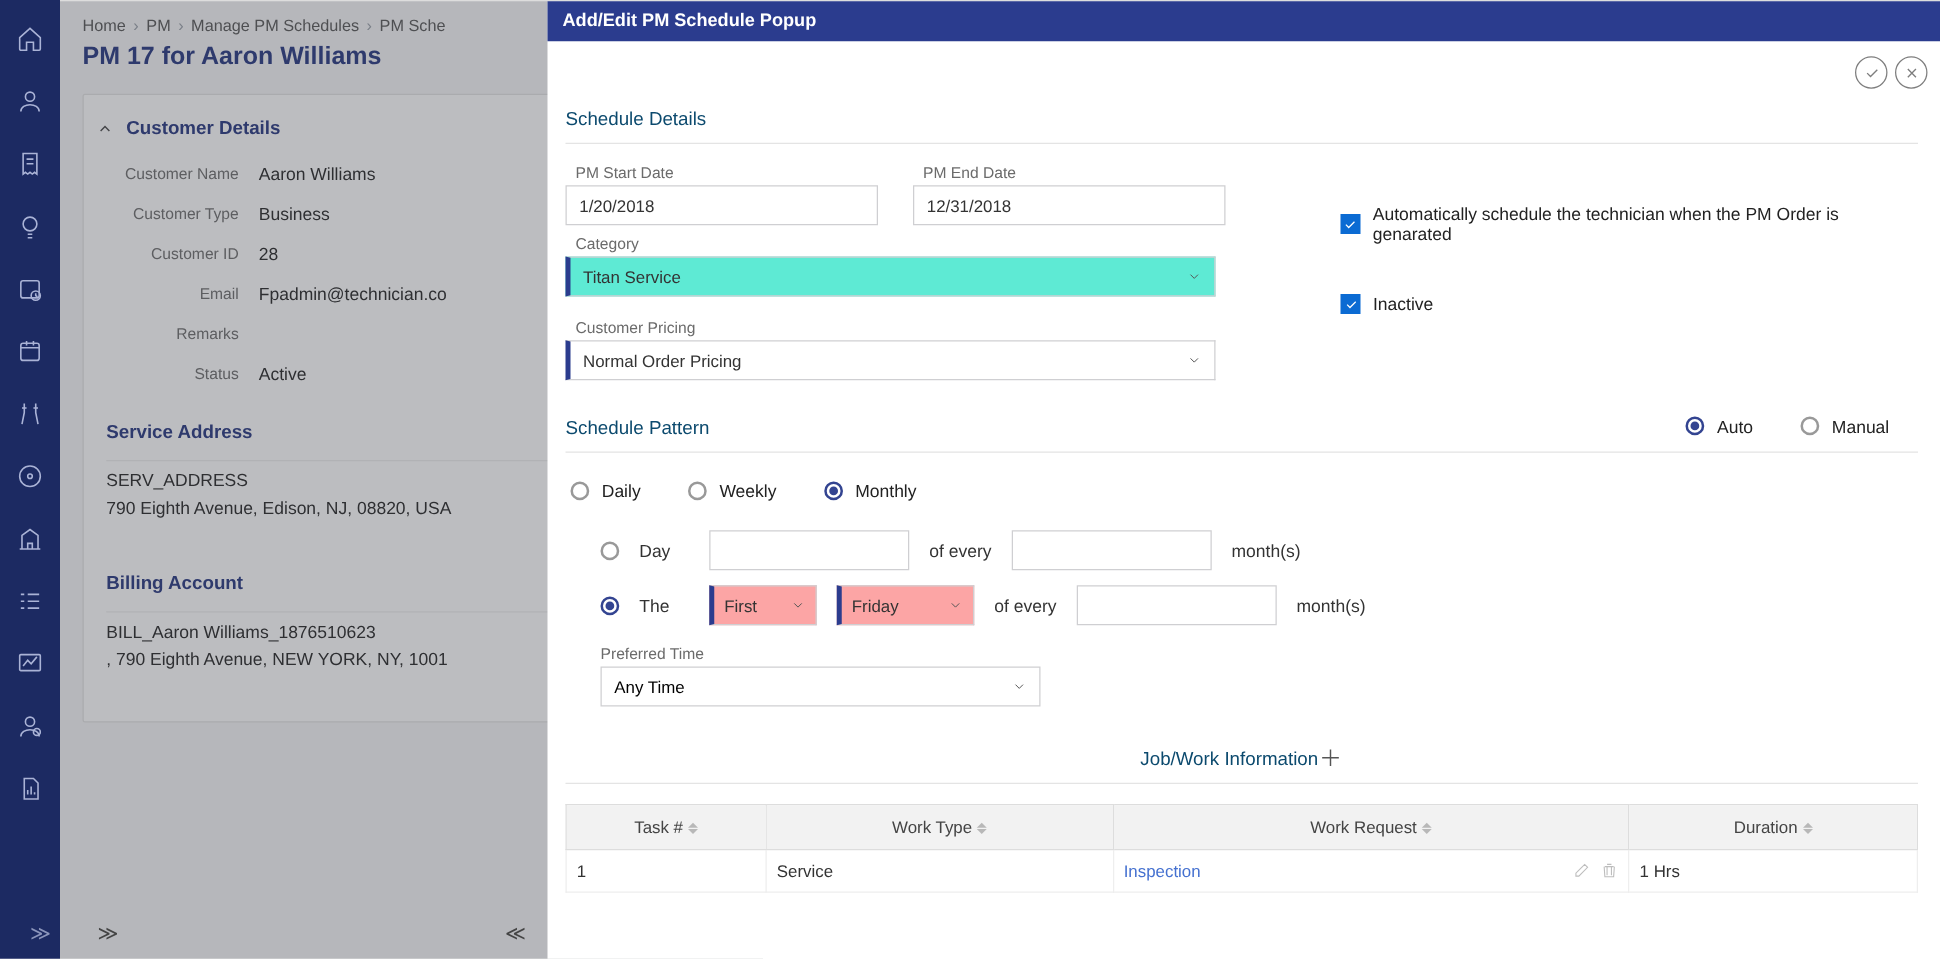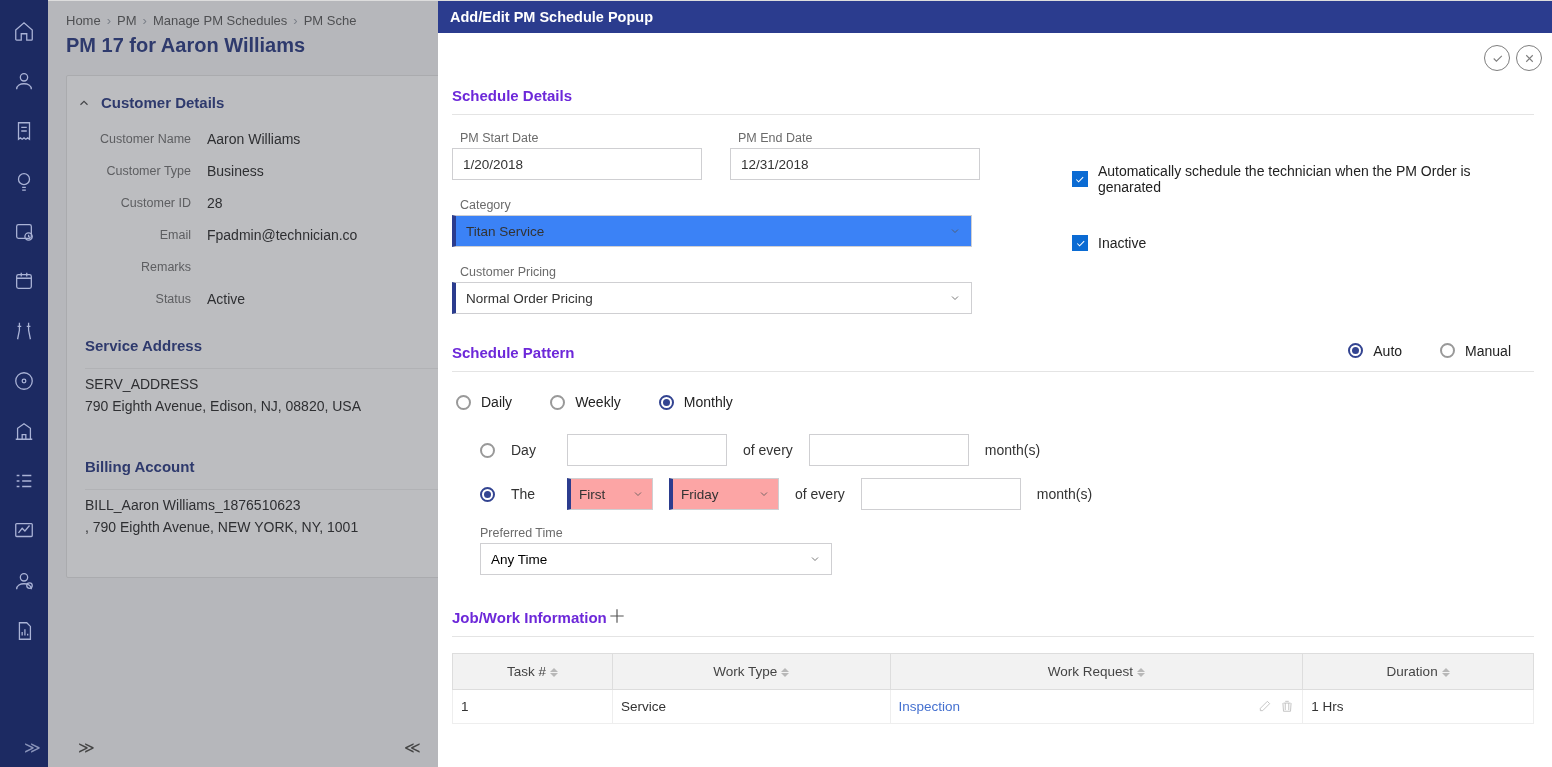--- a/index.html
+++ b/index.html
@@ -27,47 +27,47 @@
 .addr-name{font-weight:400}
 .overlay{position:absolute;top:0;left:0;right:0;bottom:0;background:rgba(70,72,80,.36)}
 .popup{position:absolute;top:0;left:390px;right:0;bottom:0;background:#fff;display:flex;flex-direction:column}
 .popup-header{background:#2b3c8e;color:#fff;height:32px;display:flex;align-items:center;padding:0 12px;font-size:14.5px;font-weight:600}
 .popup-actions{height:50px;display:flex;justify-content:flex-end;align-items:center;padding:0 10px;gap:6px}
 .circle-btn{width:26px;height:26px;border-radius:50%;border:1.5px solid #7e7e7e;display:flex;align-items:center;justify-content:center;cursor:pointer}
 .circle-btn svg{width:13px;height:13px;stroke:#7e7e7e;fill:none;stroke-width:2}
 .popup-body{flex:1;overflow-y:auto;padding:0 18px 14px 14px}
 .popup-body::-webkit-scrollbar{width:14px}
 .popup-body::-webkit-scrollbar-thumb{background:#c9c9c9;border-radius:7px;border:3px solid #fff}
-.psec-title{font-size:15px;font-weight:700;color:#6d28d9;padding:4px 0 10px 0}
+.psec-title{font-size:15px;font-weight:400;color:#0c4a6e;padding:4px 0 10px 0}
 .psec-hr{border-top:1px solid #e4e4e4;margin-bottom:16px}
 .two-col{display:flex;gap:28px}
 .col{flex:0 0 auto}
 .fieldlabel{font-size:12.5px;color:#6b6b6b;margin-bottom:3px;margin-left:8px}
 .textbox,.selectbox{height:32px;border:1px solid #cfcfd2;background:#fff;padding:0 10px;font-size:13.5px;color:#333;display:flex;align-items:center}
 .textbox{width:250px}
 .bluebar{border-left:4px solid #2b3c8e}
 .selectbox{width:520px;justify-content:space-between;cursor:pointer}
-.selectbox.grey{background:#3b82f6}
+.selectbox.grey{background:#5eead4}
 .chevdown{width:12px;height:12px;stroke:#555;fill:none;stroke-width:1.6}
 .chk-row{display:flex;align-items:center;gap:10px;margin-top:6px}
 .checkbox{width:16px;height:16px;background:#0b6bd3;display:flex;align-items:center;justify-content:center;cursor:pointer}
 .checkbox svg{width:11px;height:11px;stroke:#fff;fill:none;stroke-width:2.2}
 .chk-label{font-size:14px;color:#222}
 .radio{width:15px;height:15px;border-radius:50%;border:2px solid #334491;display:inline-flex;align-items:center;justify-content:center;cursor:pointer}
 .radio.on::after{content:"";width:7px;height:7px;border-radius:50%;background:#334491}
 .radio.empty{border-color:#999}
 .radio-row{display:flex;align-items:center;gap:10px}
 .radio-row .rlbl{font-size:14px;color:#222;margin-right:28px}
 .pattern-body{padding:6px 0 0 28px}
 .pattern-line{display:flex;align-items:center;gap:16px;margin-bottom:12px}
 .small-select{height:32px;width:86px;border:1px solid #cfcfd2;border-left:4px solid #2b3c8e;display:flex;align-items:center;justify-content:space-between;padding:0 8px;font-size:13.5px;color:#333;cursor:pointer;background:#fca5a5}
 .small-input{height:32px;width:160px;border:1px solid #cfcfd2;background:#fff}
 .plain-txt{font-size:14px;color:#333}
 .pref-select{height:32px;width:352px;border:1px solid #cfcfd2;display:flex;align-items:center;justify-content:space-between;padding:11px 10px;font-size:13.5px;cursor:pointer}
-.job-header-row{display:flex;align-items:center;justify-content:flex-start}
+.job-header-row{display:flex;align-items:center;justify-content:center}
 .plus-icon{width:20px;height:20px;stroke:#555;fill:none;stroke-width:1.4;cursor:pointer}
 .jtable{width:100%;border:1px solid #ddd;border-collapse:collapse;font-size:13.5px;margin-top:10px}
 .jtable th{background:#f2f2f2;color:#444;font-weight:400;height:36px;border:1px solid #ddd;position:relative}
 .jtable td{height:34px;border:1px solid #eee;padding:0 8px;color:#333}
 .sort-icons{display:inline-flex;flex-direction:column;margin-left:4px;vertical-align:middle}
 .sort-icons span{width:0;height:0;border-left:4px solid transparent;border-right:4px solid transparent}
 .sort-icons .up{border-bottom:4px solid #b8b8b8;margin-bottom:1px}
 .sort-icons .dn{border-top:4px solid #b8b8b8}
 .link{color:#4571d0;cursor:pointer}
 .row-icons{float:right;display:flex;gap:8px;opacity:.35}
@@ -242,21 +242,21 @@
             </svg>
           </div>
       </div>
       <div class="popup-body">
 
         <div class="psec-title">Schedule Details</div>
         <div class="psec-hr"></div>
 
         <div style="display:flex;gap:60px">
           <div style="flex:0 0 560px">
-            <div class="two-col" style="margin-bottom:18px">
+            <div class="two-col" style="margin-bottom:8px">
               <div class="col">
                 <div class="fieldlabel">PM Start Date</div>
                 <div class="textbox">1/20/2018</div>
               </div>
               <div class="col">
                 <div class="fieldlabel">PM End Date</div>
                 <div class="textbox">12/31/2018</div>
               </div>
             </div>
             <div class="fieldlabel">Category</div>

